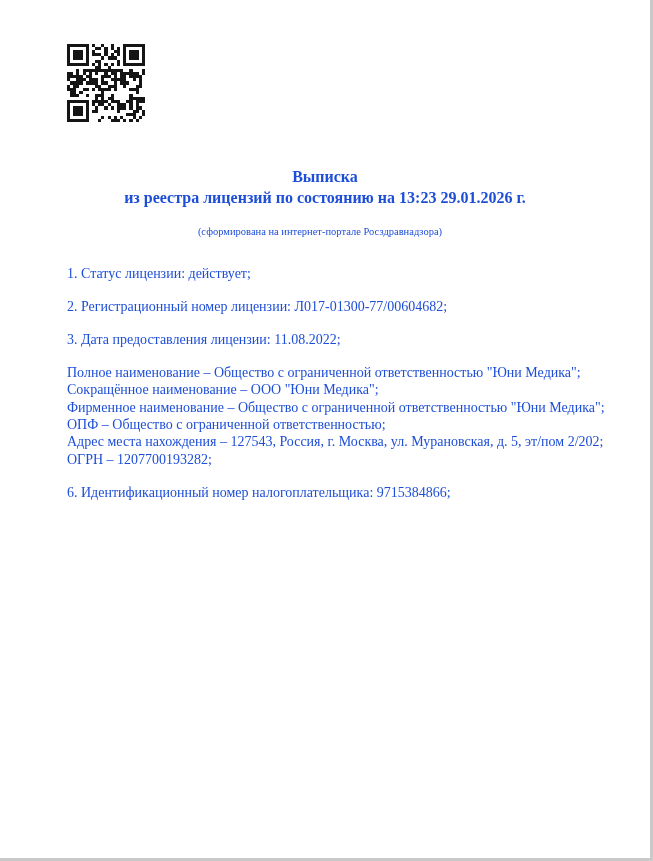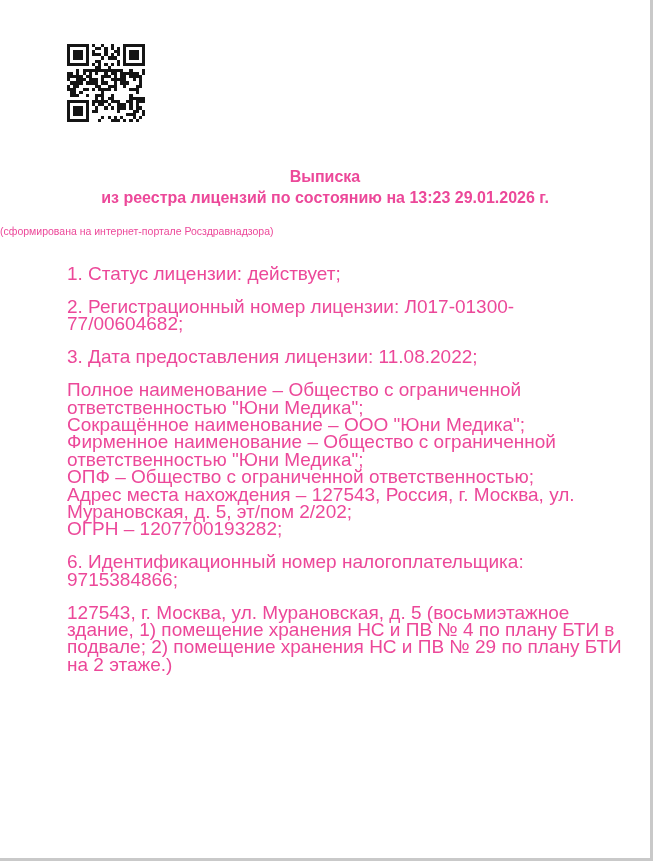--- a/index.html
+++ b/index.html
@@ -3,49 +3,49 @@
 <meta charset="utf-8">
 <style>
   html, body { margin: 0; padding: 0; background: #ffffff; }
   .page {
     position: relative;
     width: 650px;
     height: 858px;
     background: #ffffff;
     border-right: 3px solid #c9c9c9;
     border-bottom: 3px solid #c9c9c9;
-    font-family: Liberation Sans, sans-serif;
-    color: #ec4899;
+    font-family: Liberation Serif, serif;
+    color: #1d4ed8;
     overflow: hidden;
   }
   .qr {
     position: absolute;
     left: 67px;
     top: 44px;
     width: 78px;
     height: 78px;
   }
   .qr svg { display: block; width: 78px; height: 78px; }
   .title-block {
     margin-top: 166px;
     text-align: center;
     font-weight: bold;
     font-size: 16px;
     line-height: 21px;
   }
   .note {
     margin-top: 17px;
-    text-align: left;
+    text-align: center;
     padding-right: 10px;
     font-size: 10.5px;
     line-height: 13px;
   }
   .doc-body {
     margin: 27px 28px 0 67px;
-    font-size: 19px;
+    font-size: 14px;
     line-height: 17.4px;
     text-align: left;
   }
   .doc-body p { margin: 0 0 15.5px 0; }
   .doc-body p.multiline { white-space: pre-line; }
 </style>
 </head>
 <body>
 
 <div class="page">
@@ -381,16 +381,15 @@
       <p>1. Статус лицензии: действует;</p>
       <p>2. Регистрационный номер лицензии: Л017-01300-77/00604682;</p>
       <p>3. Дата предоставления лицензии: 11.08.2022;</p>
       <p class="multiline">Полное наименование – Общество с ограниченной ответственностью "Юни Медика";
 Сокращённое наименование – ООО "Юни Медика";
 Фирменное наименование – Общество с ограниченной ответственностью "Юни Медика";
 ОПФ – Общество с ограниченной ответственностью;
 Адрес места нахождения – 127543, Россия, г. Москва, ул. Мурановская, д. 5, эт/пом 2/202;
 ОГРН – 1207700193282;</p>
       <p>6. Идентификационный номер налогоплательщика: 9715384866;</p>
-      <p>127543, г. Москва, ул. Мурановская, д. 5 (восьмиэтажное здание, 1) помещение хранения НС и ПВ № 4 по плану БТИ в подвале; 2) помещение хранения НС и ПВ № 29 по плану БТИ на 2 этаже.)</p>
     </div>
 
 </div>
 
 </body></html>

